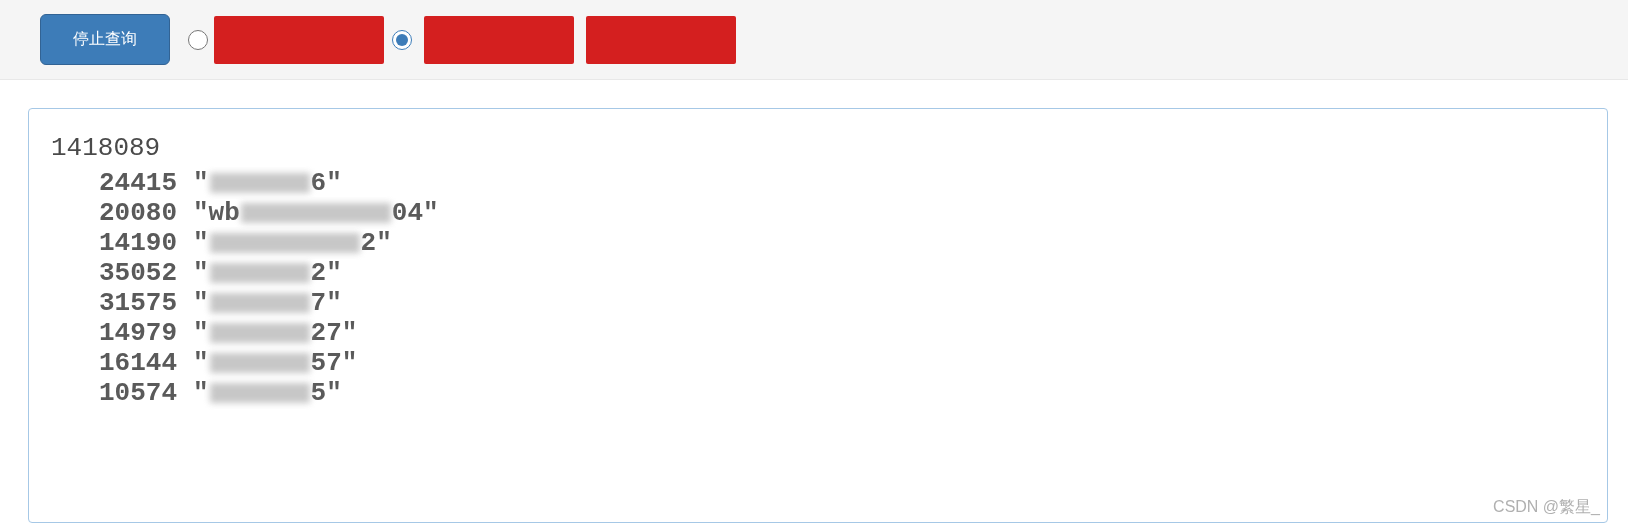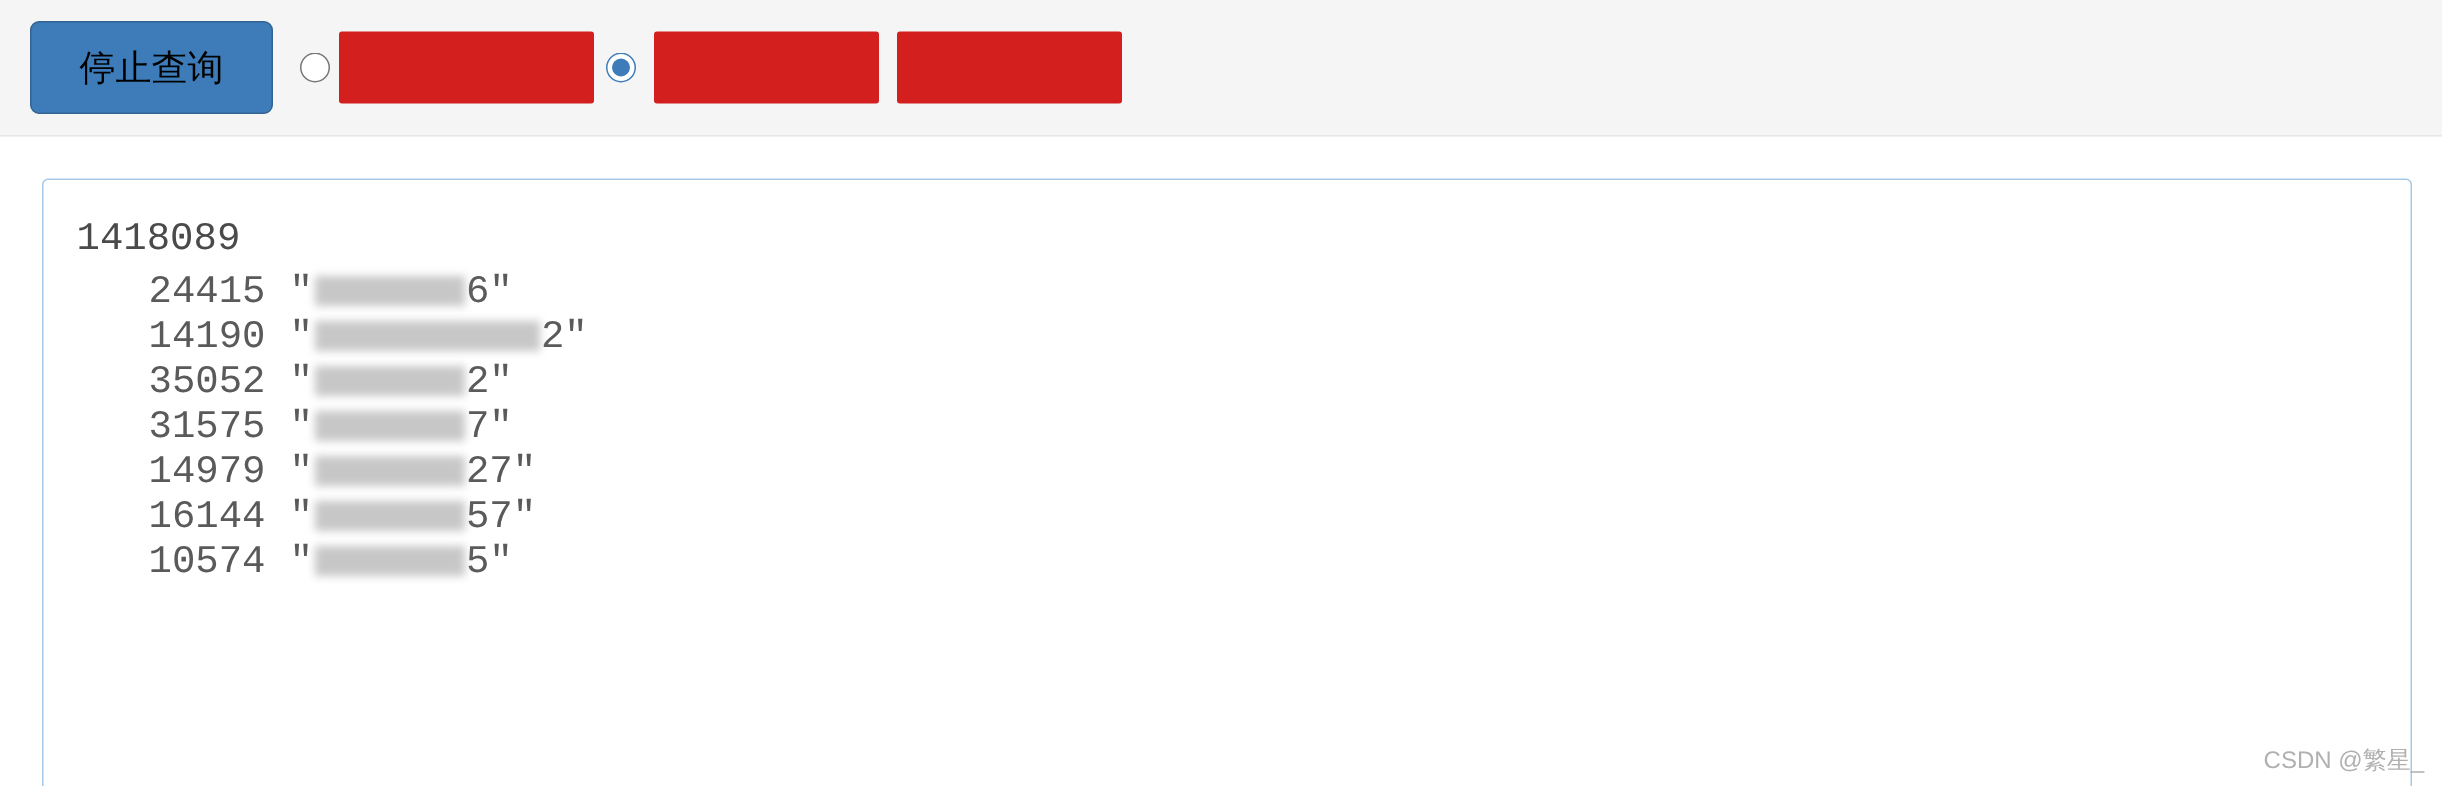--- a/index.html
+++ b/index.html
@@ -17,27 +17,28 @@
     .toolbar {
       background: #f5f5f5;
       padding: 14px 20px;
       display: flex;
       align-items: center;
       gap: 18px;
       border-bottom: 1px solid #e8e8e8;
     }
     .btn-primary {
       background: #3d7cb8;
-      color: #000000;
+      color: #ffffff;
       border: 1px solid #326394;
       border-radius: 6px;
       padding: 14px 32px;
-      font-size: 24px;
+      font-size: 16px;
       cursor: pointer;
       white-space: nowrap;
+      margin-left: 20px;
     }
     .radio-group {
       display: flex;
       align-items: center;
       gap: 8px;
     }
     .radio-item {
       display: flex;
       align-items: center;
       gap: 6px;
@@ -72,20 +73,21 @@
       color: #5a5a5a;
       white-space: pre;
     }
     .output-line.header-line {
       color: #4a4a4a;
     }
     .row-line {
       display: flex;
       align-items: center;
       padding-left: 36px;
+      font-weight: bold;
     }
     .row-count {
       font-family: "Consolas", "Menlo", "Courier New", monospace;
       font-size: 26px;
       color: #5a5a5a;
       min-width: 90px;
       text-align: right;
     }
     .row-gap {
       width: 16px;
@@ -108,21 +110,21 @@
       opacity: 0.7;
       margin: 0 1px;
       vertical-align: middle;
     }
     .pixelated.w80 { width: 100px; }
     .pixelated.w130 { width: 150px; }
     .pixelated.w90 { width: 100px; }
     .watermark {
       position: absolute;
       bottom: 6px;
-      right: 12px;
+      right: 28px;
       font-size: 16px;
       color: #b0b0b0;
     }
   </style>
 </head>
 <body>
 
 <div class="toolbar">
   <button class="btn-primary">停止查询</button>
   <div class="radio-group">
@@ -144,20 +146,29 @@
       <div class="row-line">
         <span class="row-count">24415</span>
         <span class="row-gap"></span>
         <span class="row-value">
           <span class="quote">"</span>
           <span class="pixelated w80"></span>
           <span class="quote">6"</span>
         </span>
       </div>
       <div class="row-line">
+        <span class="row-count">20080</span>
+        <span class="row-gap"></span>
+        <span class="row-value">
+          <span class="quote">"wb</span>
+          <span class="pixelated w130"></span>
+          <span class="quote">04"</span>
+        </span>
+      </div>
+      <div class="row-line">
         <span class="row-count">14190</span>
         <span class="row-gap"></span>
         <span class="row-value">
           <span class="quote">"</span>
           <span class="pixelated w130"></span>
           <span class="quote">2"</span>
         </span>
       </div>
       <div class="row-line">
         <span class="row-count">35052</span>

